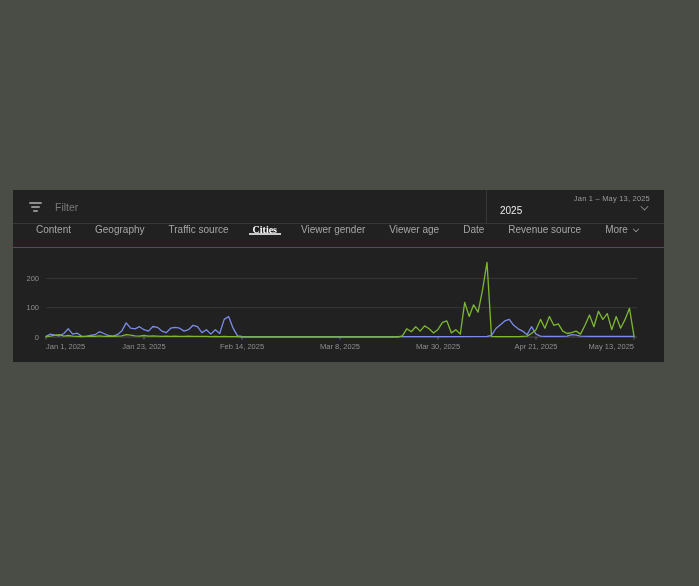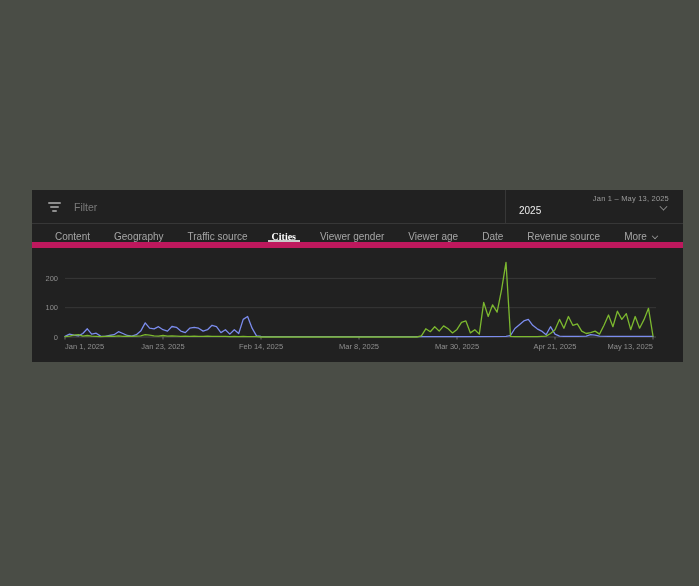--- a/index.html
+++ b/index.html
@@ -4,21 +4,21 @@
 <style>
   * { margin:0; padding:0; box-sizing:border-box; }
   html,body { width:699px; height:586px; }
   body {
     background:#4a4d46;
     font-family:"Liberation Sans", "DejaVu Sans", sans-serif;
     position:relative;
     overflow:hidden;
   }
   .panel {
-    position:absolute; left:32px; top:190px; width:651px; height:172px;
+    position:absolute; left:13px; top:190px; width:651px; height:172px;
     background:#212121;
   }
   
   .filter-row {
     height:34px; display:flex; align-items:center;
     border-bottom:1px solid #373737;
   }
   .filter-left { flex:1; display:flex; align-items:center; height:100%; }
   .filter-icon { width:14px; height:12px; margin-left:15px; margin-right:13px;
     display:flex; flex-direction:column; align-items:center; justify-content:center; gap:2px; }
@@ -40,22 +40,22 @@
   .chev {
     position:absolute; right:16px; top:13px; width:7px; height:7px;
   }
   .chev::before {
     content:""; position:absolute; left:0; top:0; width:6px; height:6px;
     border-right:1.5px solid #9b9b9b; border-bottom:1.5px solid #9b9b9b;
     transform:rotate(45deg) scale(.8);
   }
   
   .tab-row {
-    height:24px; display:flex; align-items:flex-end;
-    border-bottom:6px solid #be185d; padding-left:11px;
+    height:24px; display:flex; align-items:flex-start;
+    border-bottom:1px solid #be185d; padding-left:11px;
   }
   .tab {
     position:relative; display:flex; align-items:center; gap:4px;
     padding:0 12px; font-size:10px; color:#a6a6a6; cursor:pointer;
     white-space:nowrap;
   }
   .tab.active { color:#ffffff; font-weight:bold;font-family:Liberation Serif, serif; }
   .tab.active::after {
     content:""; position:absolute; left:8px; right:8px; bottom:0; height:2px;
     background:#c9c9c9;

